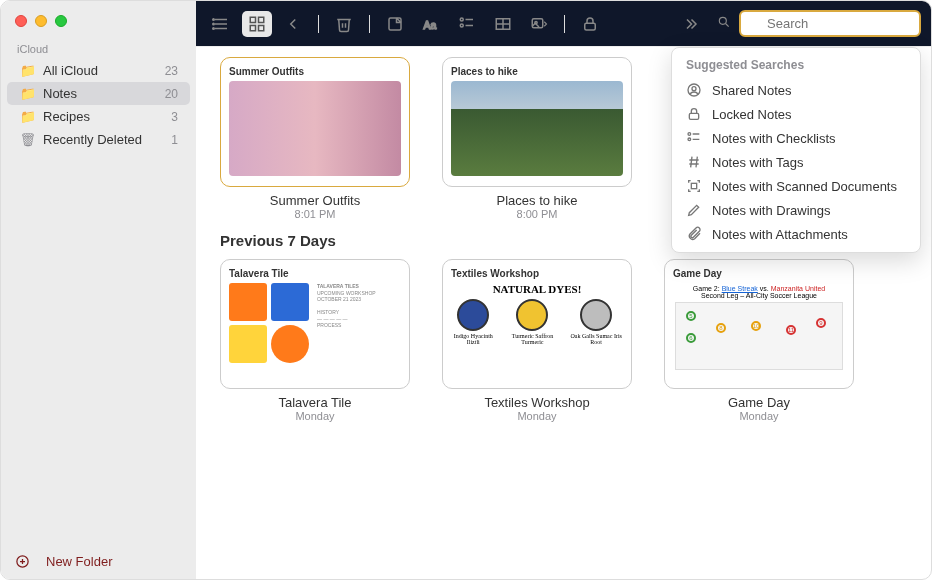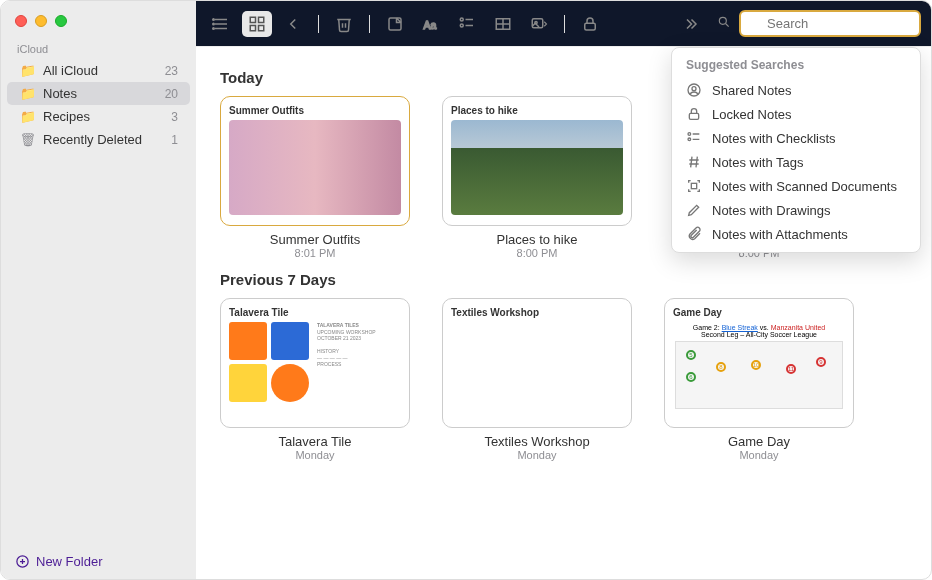--- a/index.html
+++ b/index.html
@@ -12,21 +12,21 @@
 .dot.yellow { background:#febc2e; border:1px solid #d89e22; }
 .dot.green { background:#28c840; border:1px solid #1aab29; }
 .section-h { font-size: 11px; color:#8e8e93; padding: 8px 16px 4px; }
 .side-list { list-style:none; }
 .side-item { display:flex; align-items:center; padding: 4px 12px; font-size: 13px; color:#333; cursor:pointer; border-radius:5px; margin: 0 6px; }
 .side-item.selected { background:#d8d8db; }
 .side-item .icon { width:18px; text-align:center; margin-right:6px; color:#c8a24a; }
 .side-item.trash .icon { color:#8e8e93; }
 .side-item .label { flex:1; }
 .side-item .count { color:#8e8e93; font-size:12px; }
-.sidebar-footer { margin-top:auto; padding:10px 14px; display:flex; align-items:center; gap:6px; color:#4c1d95; font-size:13px; cursor:pointer; }
+.sidebar-footer { margin-top:auto; padding:10px 14px; display:flex; align-items:center; gap:16px; color:#7f1d1d; font-size:13px; cursor:pointer; }
 .sidebar-footer svg { width:15px; height:15px; }
 .main { flex:1; display:flex; flex-direction:column; }
 .toolbar { height:46px; display:flex; align-items:center; padding:0 10px; gap:6px; border-bottom:1px solid #eee; background:#0f172a; }
 .tbtn { width:30px; height:26px; display:flex; align-items:center; justify-content:center; color:#888; border-radius:5px; cursor:pointer; }
 .tbtn.sel { background:#e8e8e8; color:#555; }
 .tbtn svg { width:18px; height:18px; }
 .divider { width:1px; height:18px; background:#ddd; margin:0 4px; }
 .tspacer { flex:1; }
 .search { position:relative; width:210px;padding-left:28px; }
 .search input { width:100%; padding:4px 8px 4px 26px; border:2px solid #d9a93f; border-radius:6px; font-size:13px; outline:none; background:#fff; }
@@ -194,21 +194,20 @@
       <div class="search">
         <span class="sicon"><svg width="14" height="14" viewBox="0 0 24 24" fill="none" stroke="currentColor" stroke-width="2">
               <circle cx="10" cy="10" r="6"></circle>
               <line x1="20" y1="20" x2="15" y2="15"></line>
             </svg></span>
         <input type="text" placeholder="Search" style="">
       </div>
     </div>
 
     <div class="content">
-      <div class="sect-title">Today</div>
       <div class="grid">
         <div class="card">
           <div class="thumb sel">
             <div class="thumb-title">Summer Outfits</div>
             <div class="thumb-img img-outfits"></div>
           </div>
           <div class="card-title">Summer Outfits</div>
           <div class="card-time">8:01 PM</div>
         </div>
         <div class="card">
@@ -253,20 +252,37 @@
                 <div>PROCESS</div>
               </div>
             </div>
           </div>
           <div class="card-title">Talavera Tile</div>
           <div class="card-time">Monday</div>
         </div>
         <div class="card">
           <div class="thumb">
             <div class="thumb-title">Textiles Workshop</div>
+            <div class="textiles">
+              <div class="textiles-h">NATURAL DYES!</div>
+              <div class="swatches">
+                <div class="swatch">
+                    <div class="circ" style="background:#2c4b9a"></div>
+                    <div class="lab">Indigo Hyacinth Iliztli</div>
+                  </div>
+                <div class="swatch">
+                    <div class="circ" style="background:#f0c330"></div>
+                    <div class="lab">Turmeric Saffron Turmeric</div>
+                  </div>
+                <div class="swatch">
+                    <div class="circ" style="background:#bdbdbd"></div>
+                    <div class="lab">Oak Galls Sumac Iris Root</div>
+                  </div>
+              </div>
+            </div>
           </div>
           <div class="card-title">Textiles Workshop</div>
           <div class="card-time">Monday</div>
         </div>
         <div class="card">
           <div class="thumb">
             <div class="thumb-title">Game Day</div>
             <div class="gameday">
               <div class="gd-top">
                 <span>Game 2:</span>

